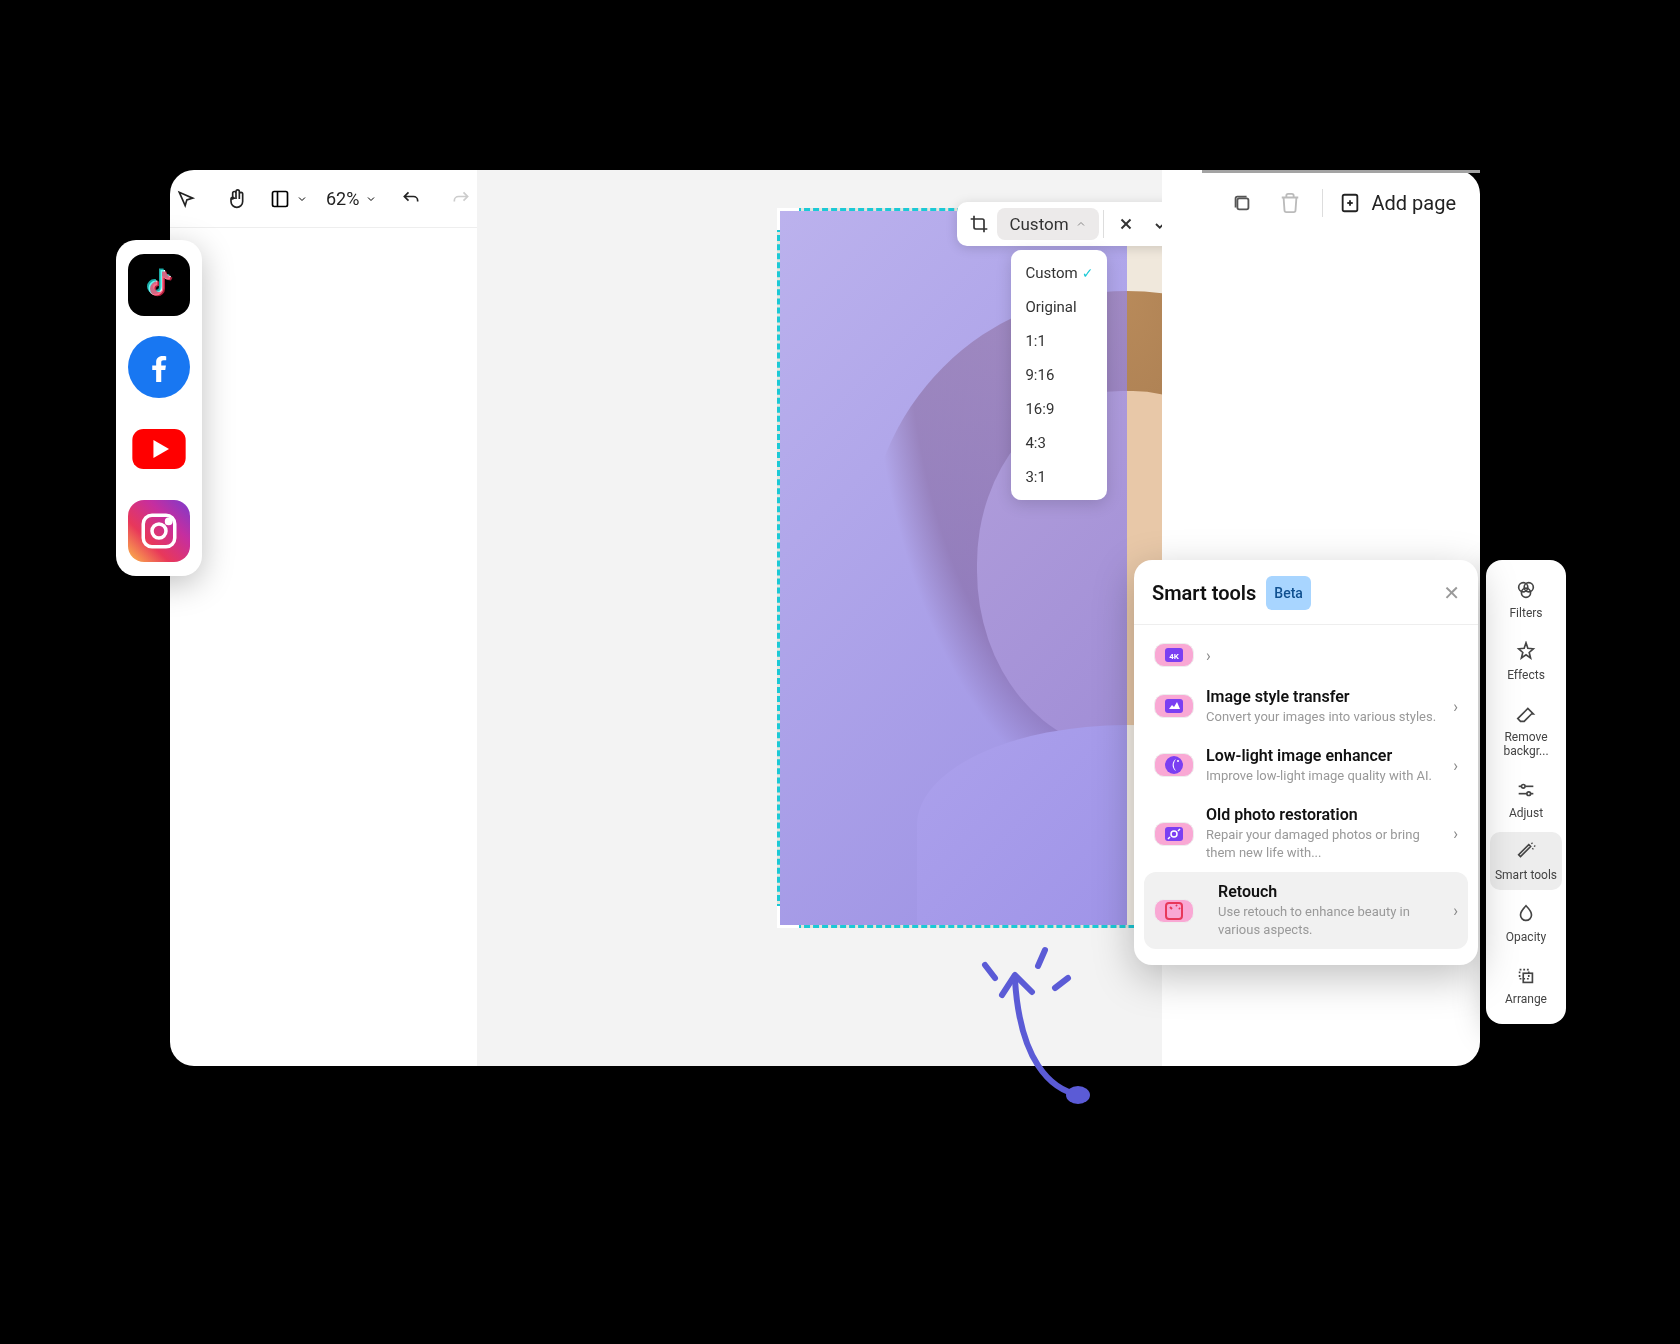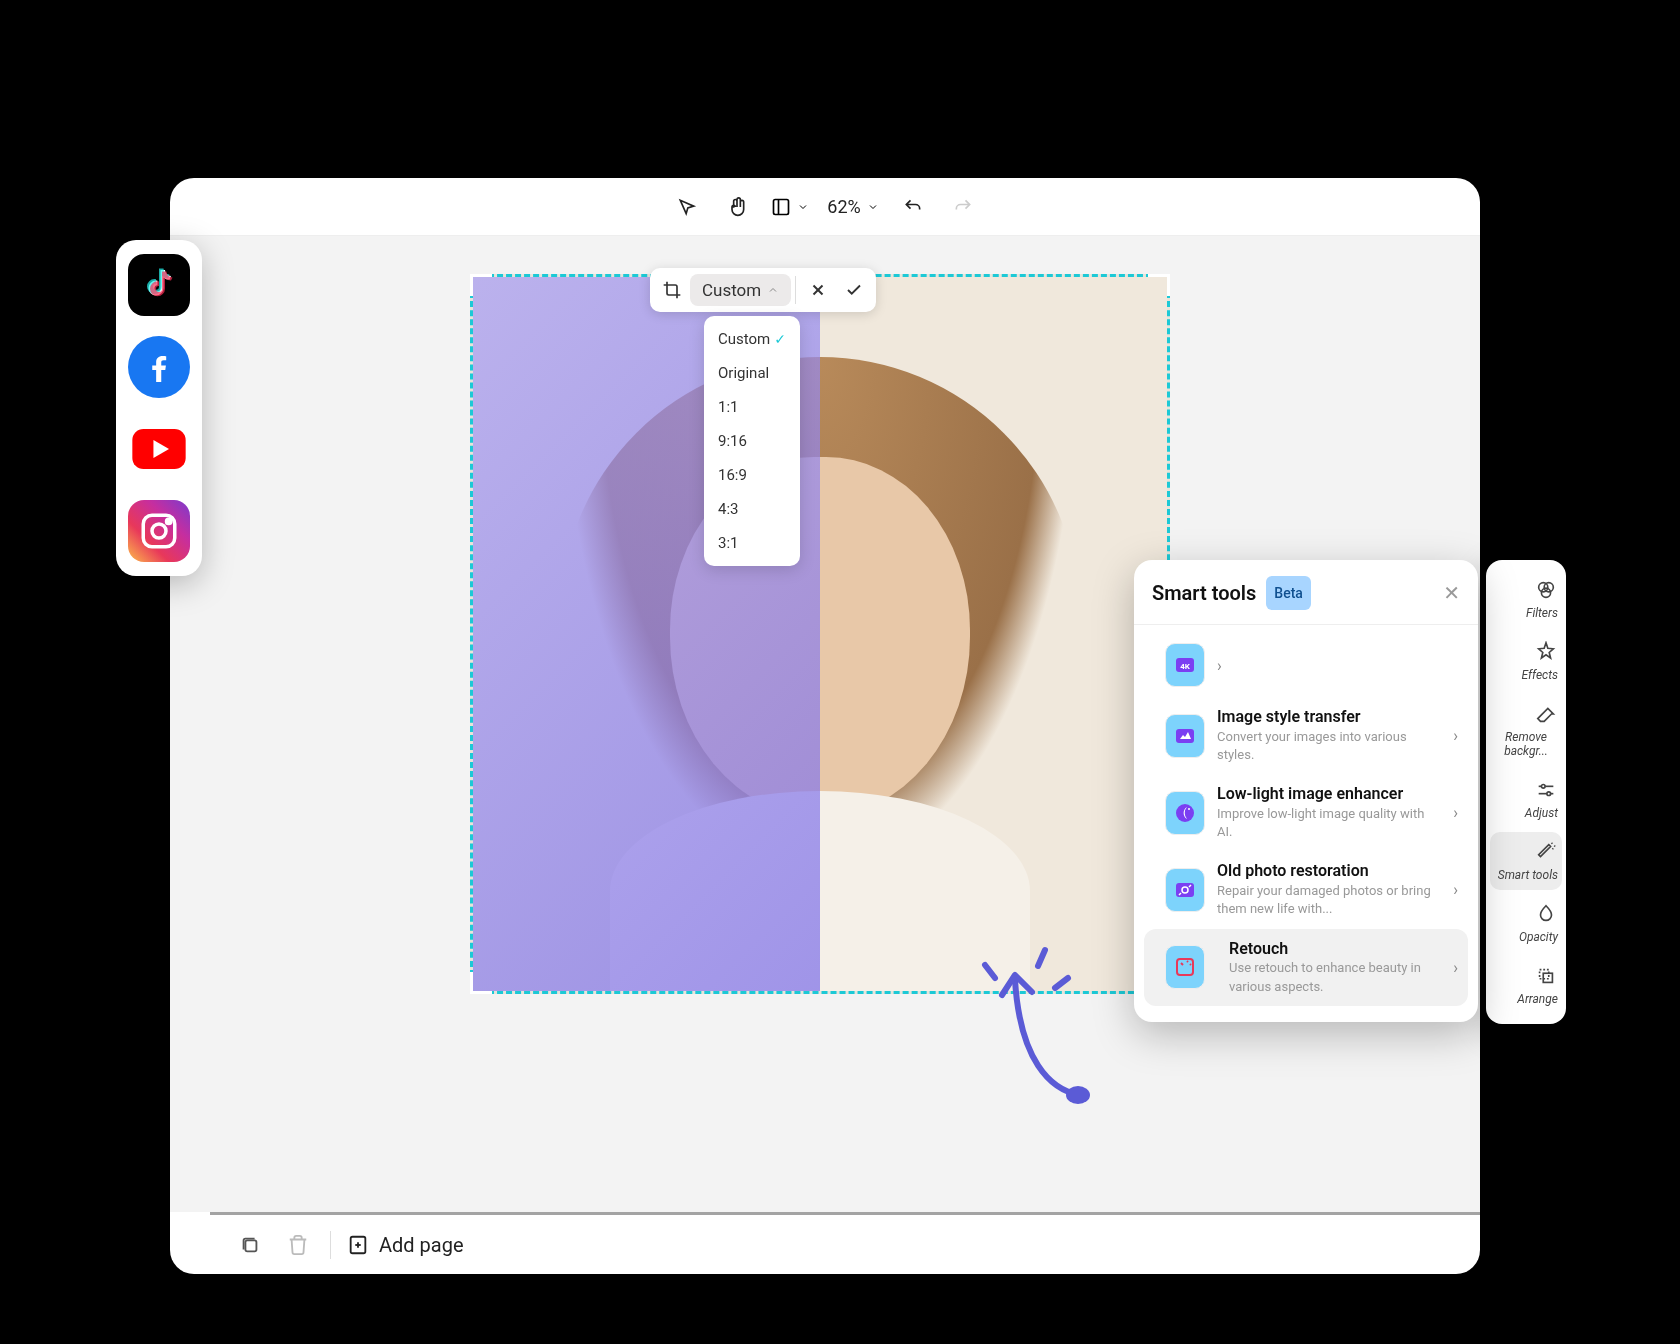--- a/index.html
+++ b/index.html
@@ -1,29 +1,29 @@
 <!DOCTYPE html>
 <html><head>
 <meta charset="utf-8">
 <style>
 * { margin: 0; padding: 0; box-sizing: border-box; font-family: -apple-system, BlinkMacSystemFont, "Segoe UI", Roboto, sans-serif; }
 body { background: #000; width: 1680px; height: 1344px; position: relative; overflow: hidden; }
 
 
 .editor-window {
   position: absolute;
-  top: 178px;
+  top: 170px;
   left: 170px;
   width: 1310px;
-  height: 1096px;
+  height: 896px;
   background: #fff;
   border-radius: 24px;
   box-shadow: 0 20px 60px rgba(0,0,0,0.4);
   display: flex;
-  flex-direction: column;
+  flex-direction: row;
 }
 
 
 .top-toolbar {
   height: 58px;
   display: flex;
   align-items: center;
   justify-content: center;
   gap: 18px;
   border-bottom: 1px solid #eee;
@@ -229,29 +229,28 @@
   box-shadow: 0 8px 32px rgba(0,0,0,0.25);
   padding: 10px 4px;
   display: flex;
   flex-direction: column;
   gap: 4px;
   z-index: 20;
 }
 .side-tool {
   display: flex;
   flex-direction: column;
-  align-items: flex-end;
+  align-items: center;
   gap: 4px;
   padding: 8px 4px;
   border-radius: 10px;
   cursor: pointer;
   font-size: 12px;
   color: #444;
   text-align: center;
-  font-style: italic;
 }
 .side-tool.active { background: #ededed; }
 .side-tool-icon { width: 24px; height: 24px; display:flex;align-items:center;justify-content:center; }
 
 
 .smart-panel {
   position: absolute;
   top: 560px;
   right: 202px;
   width: 344px;
@@ -282,25 +281,25 @@
 .smart-item {
   display: flex;
   align-items: center;
   gap: 12px;
   padding: 10px 10px;
   border-radius: 12px;
   cursor: pointer;
 }
 .smart-item.highlighted { background: #f1f1f1; gap: 24px; }
 .smart-item-icon {
-  width: 40px; height: 44px;
+  width: 40px; height: 24px;
   border-radius: 10px;
-  background: #7dd3fc;
+  background: #f9a8d4;
   border: 1px solid #eee;
-  display: flex; align-items: center; justify-content: center; margin-left: 11px;
+  display: flex; align-items: center; justify-content: center;
 }
 .smart-item-body { flex: 1; }
 .smart-item-title { font-size: 16px; font-weight: 600; color: #111; line-height: 1.3; }
 .smart-item-desc { font-size: 13px; color: #999; line-height: 1.4; }
 .smart-item-chev { color: #888; }
 
 
 .sparkle-arrow {
   position: absolute;
   top: 940px;

